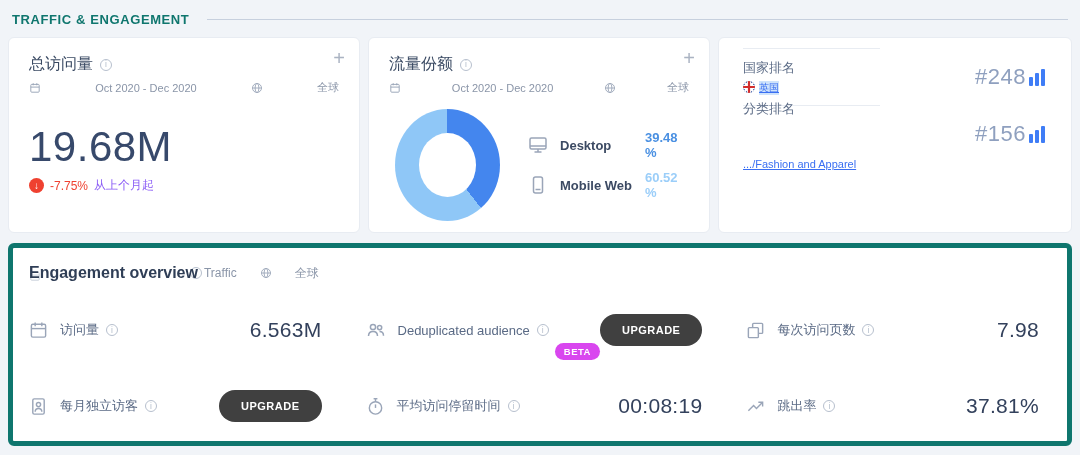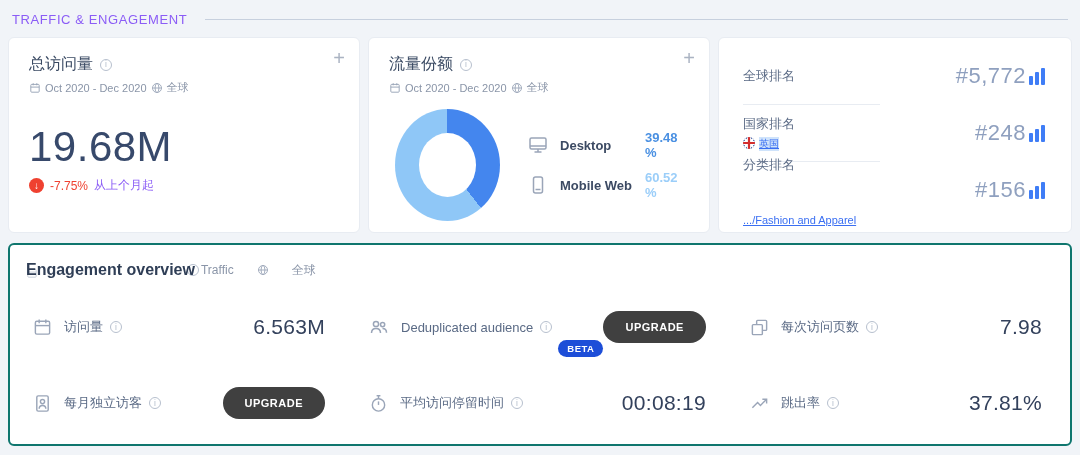--- a/index.html
+++ b/index.html
@@ -3,31 +3,31 @@
 <meta charset="utf-8">
 <style>
   * { margin:0; padding:0; box-sizing:border-box; }
   html,body { width:1080px; height:455px; }
   body {
     font-family:"Liberation Sans","DejaVu Sans",sans-serif;
     background:#f1f4f8; color:#3a4a63; overflow:hidden;
   }
   
   .section-head { display:flex; align-items:center; padding:12px 12px 0 12px; }
-  .section-head h1 { font-size:13px; font-weight:400; color:#8b5cf6; letter-spacing:.6px; white-space:nowrap; }
+  .section-head h1 { font-size:13px; font-weight:700; color:#0f766e; letter-spacing:.6px; white-space:nowrap; }
   .section-head .rule { flex:1; border-top:1px solid #c7d0de; margin-left:18px; }
   
   .cards-row { display:flex; gap:8px; margin:10px 8px 0 8px; }
   .card { background:#fff; border:1px solid #e8ecf2; border-radius:6px; position:relative; height:196px; }
   .card-1 { width:352px; padding:16px 20px; }
   .card-2 { width:342px; padding:16px 20px; }
   .card-3 { width:354px; padding:10px 24px; }
   .plus-btn { position:absolute; top:10px; right:14px; font-size:20px; font-weight:300; color:#aab3c2; cursor:pointer; line-height:1; }
   .card-title { font-size:16px; font-weight:500; color:#3a4a63; display:flex; align-items:center; gap:7px; }
-  .card-sub { display:flex; align-items:center; gap:4px; font-size:11px; color:#8a95a8; margin-top:5px; }
+  .card-sub { display:flex; align-items:center; gap:4px; font-size:11px; color:#8a95a8; margin-top:5px;justify-content:space-between; }
   .info { width:12px; height:12px; min-width:12px; border:1px solid #b7c0ce; border-radius:50%;
           color:#b7c0ce; font-size:8.5px; line-height:1; display:inline-flex; align-items:center; justify-content:center; font-style:normal; }
   .icn { display:inline-flex; color:#9aa5b8; }
   
   .big-value { font-size:42px; font-weight:300; color:#37496b; margin-top:28px; letter-spacing:.5px; }
   .change-row { display:flex; align-items:center; gap:6px; margin-top:6px; }
   .change-badge { width:15px; height:15px; border-radius:50%; background:#ef4130; color:#fff; font-size:10px;
                   display:inline-flex; align-items:center; justify-content:center; }
   .change-val { font-size:12px; font-weight:400; color:#ef4130; }
   .change-note { font-size:12px; color:#8b5cf6; }
@@ -44,32 +44,32 @@
   
   .rank-row { display:flex; align-items:center; justify-content:space-between; height:56px; }
   .rank-label { font-size:13px; color:#5a6a85; }
   .rank-sub { display:flex; align-items:center; gap:4px; margin-top:2px; }
   .rank-link { font-size:10px; color:#3a6ff2; text-decoration:underline; background:#cfe3fb; }
   .rank-cat-link { font-size:11px; color:#3a6ff2; text-decoration:underline;margin-top:38px; }
   .rank-value { display:flex; align-items:flex-end; gap:3px; }
   .rank-num { font-size:22px; font-weight:300; color:#8fa0bf; letter-spacing:.5px; }
   .rank-divider { width:45%; border-bottom:1px solid #e8ecf2; }
   
-  .engagement { background:#fff; border:2px solid #0f766e; border-radius:6px; margin:10px 8px 7px 8px; height:203px; position:relative; }
+  .engagement { background:#fff; border:5px solid #0f766e; border-radius:6px; margin:10px 8px 7px 8px; height:203px; position:relative; }
   .eo-header { display:flex; align-items:center; padding:16px 16px 0 16px; position:relative; }
   .eo-ghost-cal { position:absolute; left:16px; top:22px; opacity:.55; z-index:0; }
   .eo-title { font-size:16px; font-weight:700; color:#2f3e56; position:relative; z-index:1; }
   .eo-title-info { margin-left:-8px; position:relative; z-index:0; }
   .eo-sub { display:flex; align-items:center; gap:23px; font-size:12px; color:#8a95a8; margin-left:2px; }
-  .eo-grid { display:grid; grid-template-columns:1fr .97fr 1fr; margin-top:10px;padding-left:7px; }
+  .eo-grid { display:grid; grid-template-columns:1fr .97fr 1fr; margin-top:10px; }
   .eo-cell { display:flex; align-items:center; height:76px; padding:0 28px 0 16px; }
   .eo-label { font-size:13px; color:#5a6a85; margin:0 7px 0 12px; white-space:nowrap; }
   .eo-spacer { flex:1; }
   .eo-value { font-size:21px; font-weight:400; color:#33415c; letter-spacing:.3px; }
-  .beta-badge { background:#1d4ed8; color:#fff; font-size:9.5px; font-weight:700; letter-spacing:.5px;
+  .beta-badge { background:#d946ef; color:#fff; font-size:9.5px; font-weight:700; letter-spacing:.5px;
                 padding:3px 9px; border-radius:9px; margin-left:6px;margin-top:42px; }
   .upgrade-btn { background:#404040; color:#fff; border:none; font-family:inherit; font-size:11px; font-weight:700;
                  letter-spacing:.5px; padding:10px 22px; border-radius:18px; cursor:pointer; }
 </style>
 </head>
 <body>
 
 <div class="section-head">
   <h1>TRAFFIC &amp; ENGAGEMENT</h1>
   <div class="rule"></div>
@@ -158,31 +158,20 @@
               </svg>
           </span>
           <span class="legend-label">Mobile Web</span>
           <span class="legend-val mobile">60.52 %</span>
         </div>
       </div>
     </div>
   </div>
 
   <div class="card card-3">
-    <div class="rank-row">
-      <span class="rank-label">全球排名</span>
-      <span class="rank-value">
-        <span class="rank-num">#5,772</span>
-        <span><svg width="18" height="18" viewBox="0 0 18 18" fill="#3f7df6">
-              <rect x="0" y="9" width="4" height="9" rx="1"></rect>
-              <rect x="6" y="5" width="4" height="13" rx="1"></rect>
-              <rect x="12" y="1" width="4" height="17" rx="1"></rect>
-            </svg></span>
-      </span>
-    </div>
     <div class="rank-divider"></div>
     <div class="rank-row">
       <span>
         <span class="rank-label">国家排名</span>
         <span class="rank-sub">
           <span><svg width="12" height="12" viewBox="0 0 12 12">
                 <defs>
                   <clipPath id="fc">
                     <circle cx="6" cy="6" r="6"></circle>
                   </clipPath>

